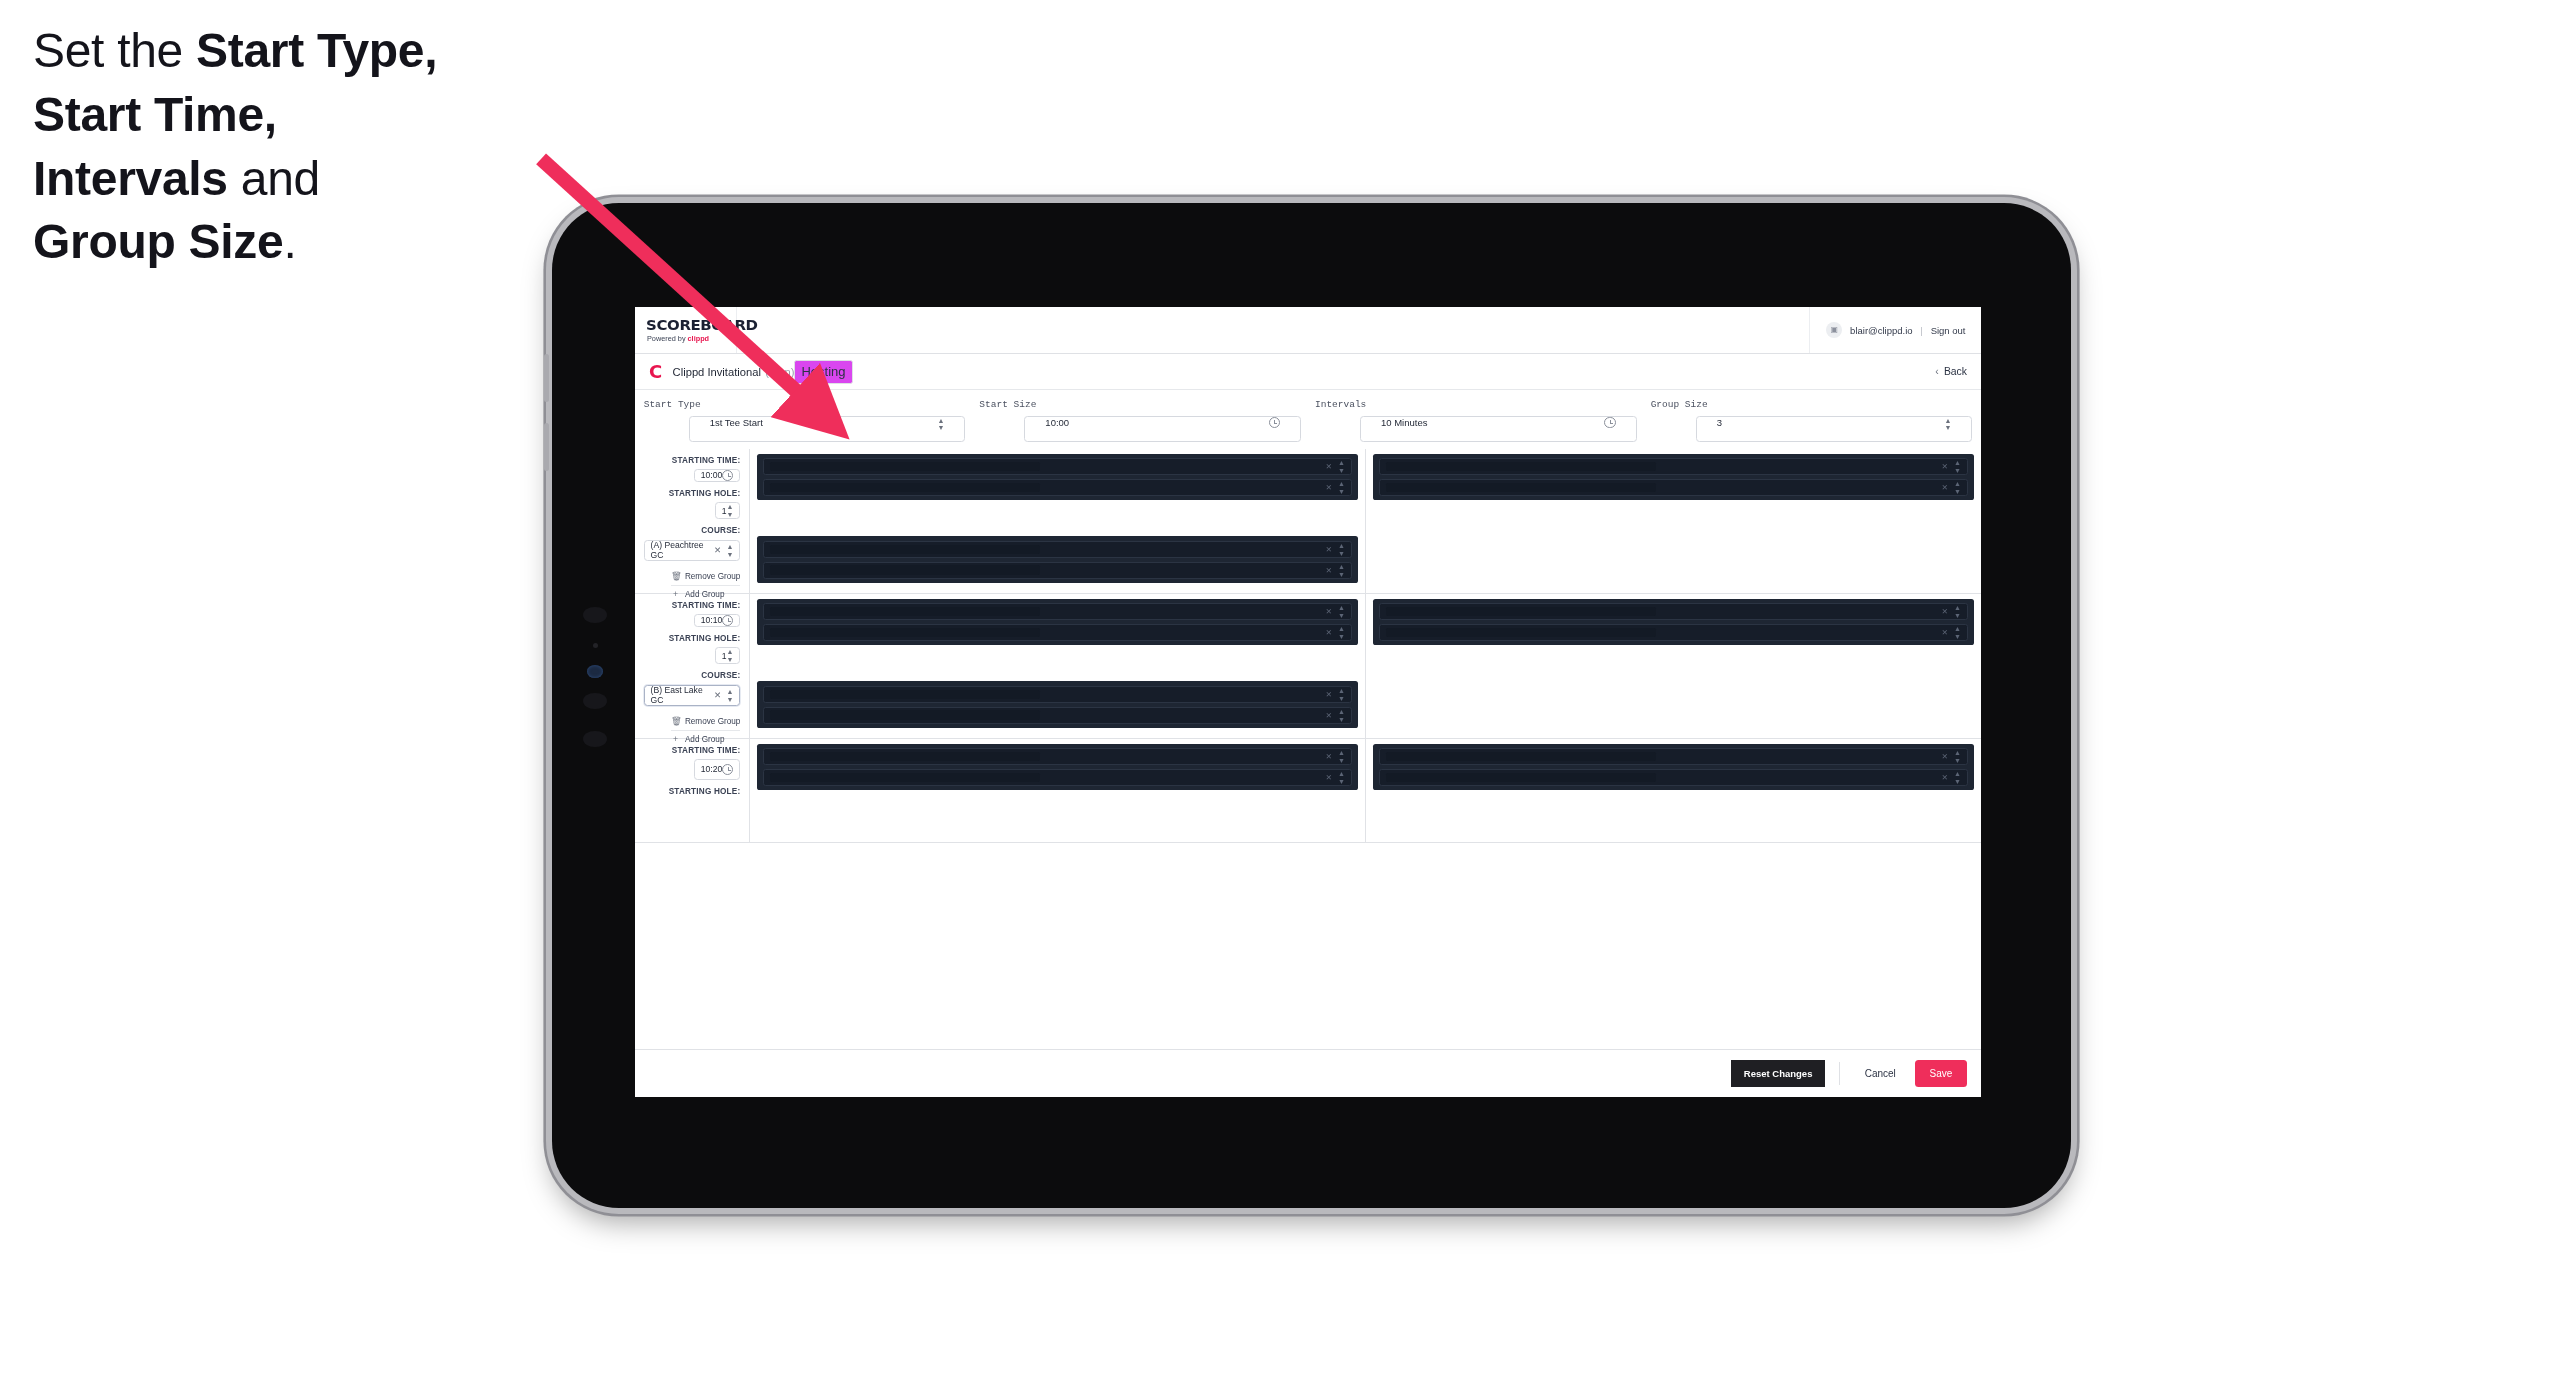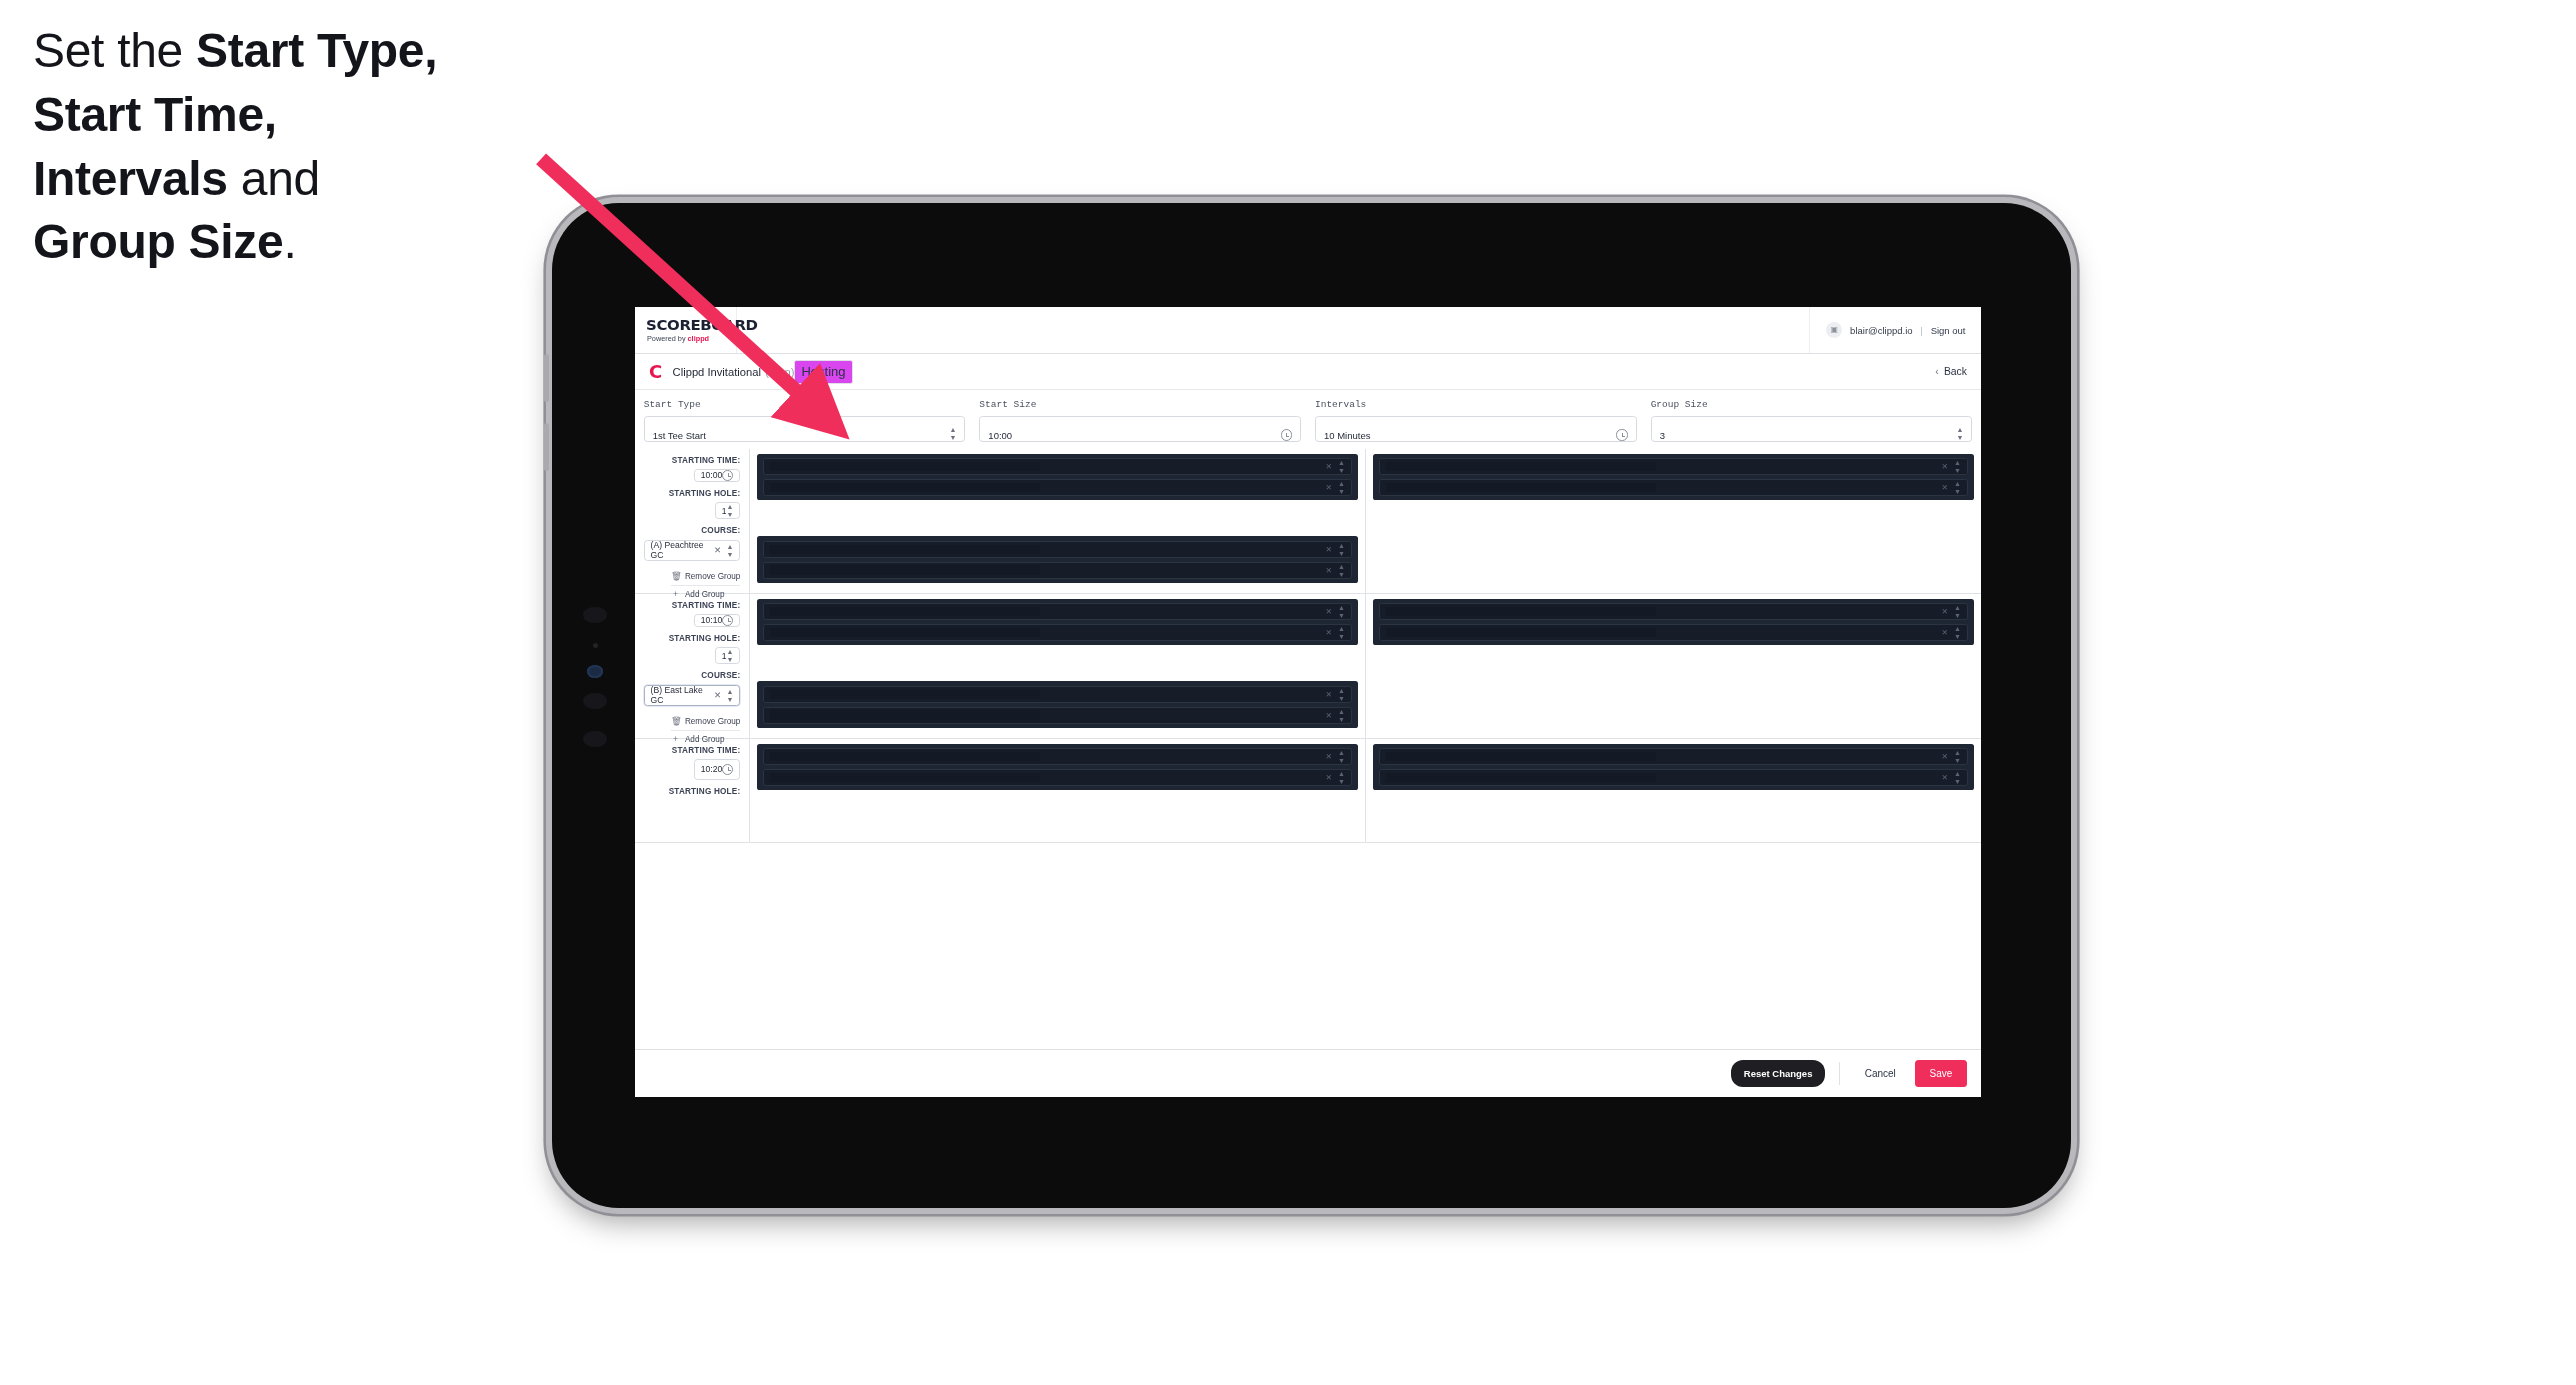--- a/index.html
+++ b/index.html
@@ -162,24 +162,25 @@
   }
   .field { flex: 1 1 0; padding: 0 3.5px; }
   .field-label {
     font-size: 9.5px; color: #4b5160; margin-bottom: 6px; font-family: Liberation Mono, monospace;
   }
   .ctrl {
     height: 26px;
     border: 0.9px solid #d6d9df;
     border-radius: 3.5px;
     background: #fff;
-    display: flex; align-items: flex-end;
-    padding: 0 8px;
+    display: flex; align-items: flex-start;
+    padding: 0 20px;
     font-size: 9.5px; color: #1f2533;
     cursor: pointer;
+    margin-left: 45px;
   }
   .ctrl .val { flex: 1 1 auto; }
   .spin {
     color: #6b717d; font-size: 8.6px; line-height: 1;
     display: flex; flex-direction: column; align-items: center; gap: 0.9px;
   }
   .spin i { font-style: normal; font-size: 7px; }
   .clock {
     width: 11.2px; height: 11.2px; border-radius: 50%;
     border: 0.9px solid #8a8f9a; position: relative;
@@ -295,21 +296,21 @@
     border-top: 0.9px solid #e0e2e6;
     display: flex; align-items: center; justify-content: flex-end;
     padding: 0 14px;
     gap: 0;
     flex: 0 0 auto;
     background: #fff;
   }
   .btn-reset {
     background: #1f1f23; color: #fff;
     font-size: 9.5px; font-weight: 600;
-    border: none; border-radius: 12px;
+    border: none; border-radius: 0;
     padding: 7.8px 13px;
     cursor: pointer;
   }
   .vsep { width: 0.9px; height: 22.4px; background: #dfe1e5; margin: 0 14px; }
   .btn-cancel {
     background: transparent; border: none;
     font-size: 10px; color: #2b3243;
     padding: 7.8px 10.4px; cursor: pointer;
     font-family: "Liberation Sans", sans-serif;
   }

